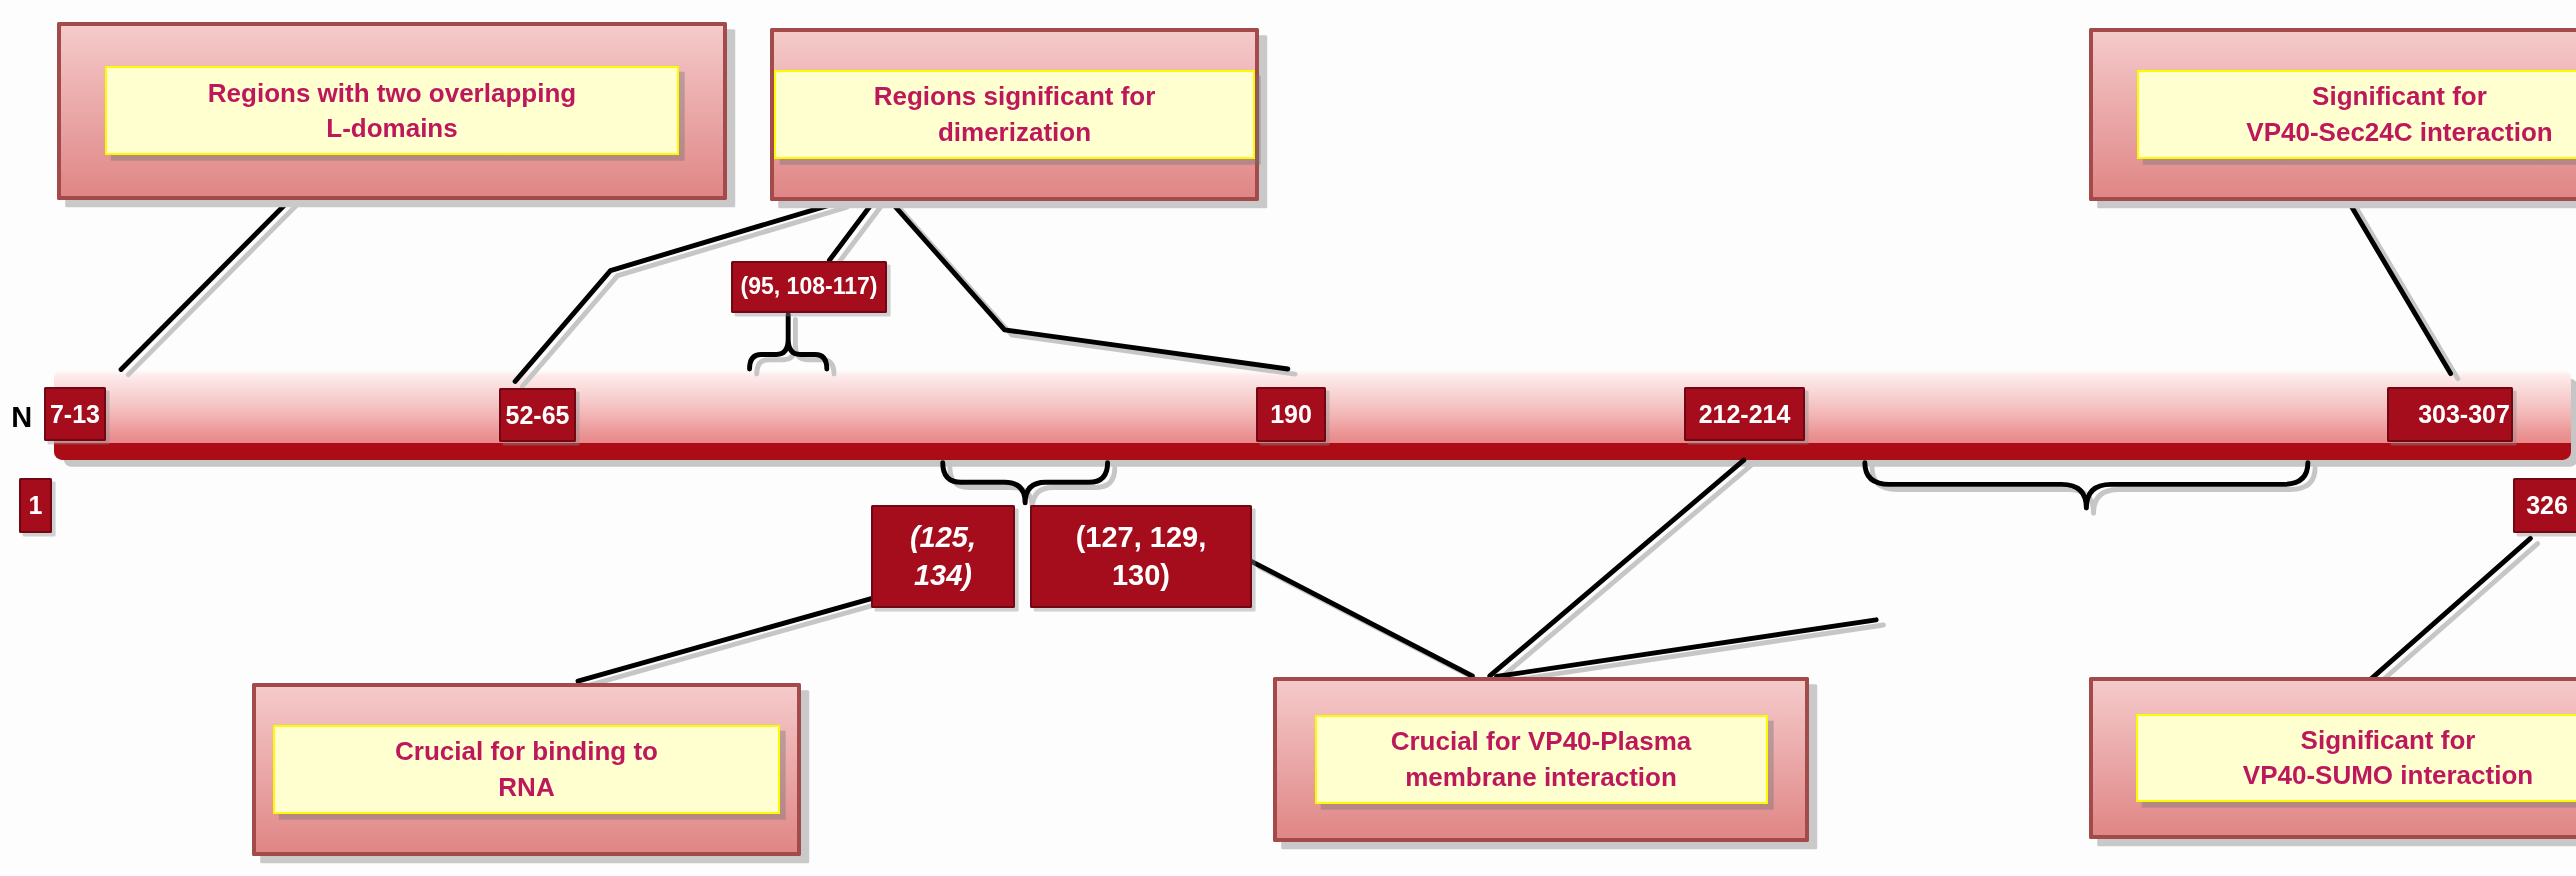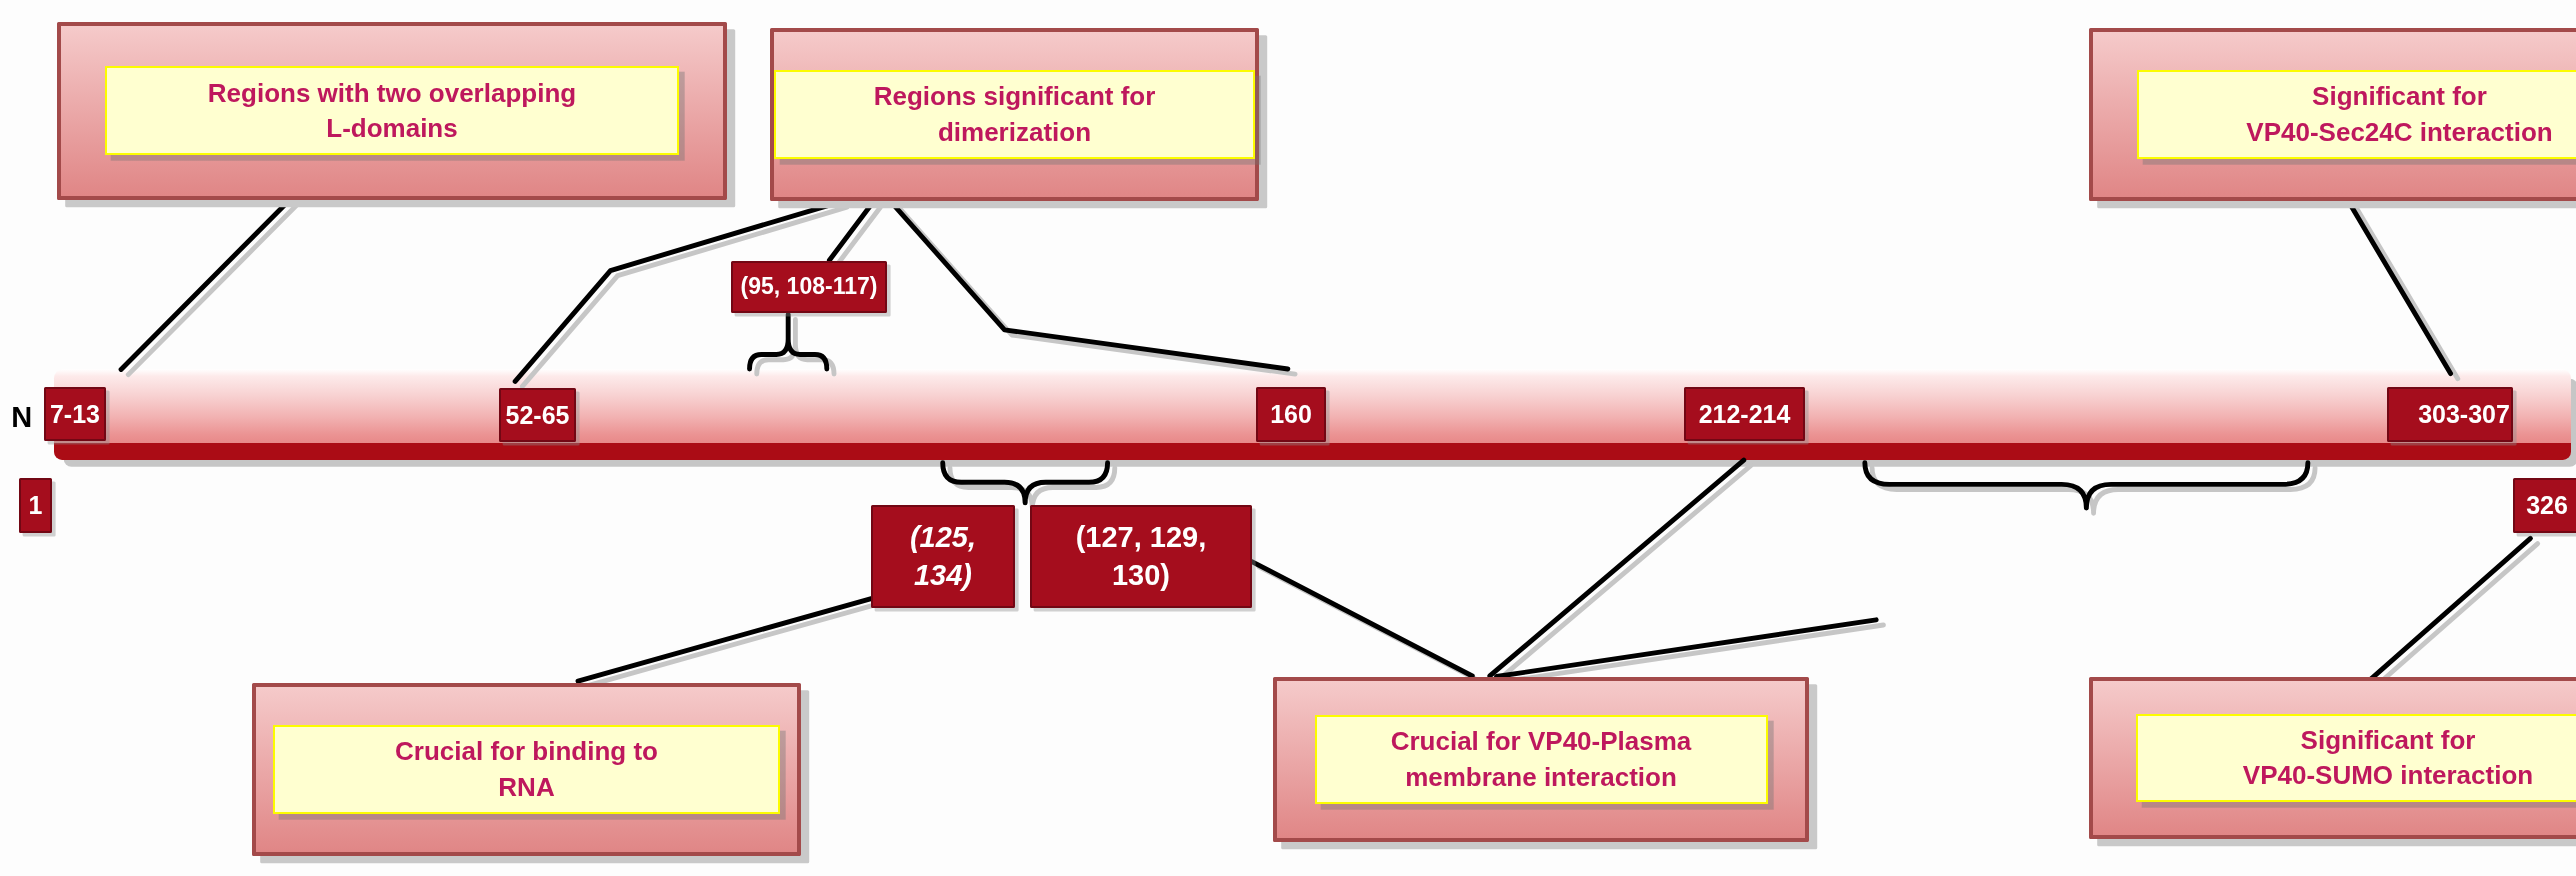--- a/index.html
+++ b/index.html
@@ -111,21 +111,21 @@
       <use href="#p-brA"></use>
         <use href="#p-brB"></use>
         <use href="#p-brC"></use>
     </g>
   </svg>
 
   <div class="endlabel" style="left:11.3px; top:401px;">N</div>
 
   <div class="chip" style="left:44px;  top:387px; width:62px; height:54px;">7-13</div>
   <div class="chip" style="left:473px; top:388px; width:77px; height:54px;margin-left:26px;">52-65</div>
-  <div class="chip" style="left:1256px;top:387px; width:70px; height:55px;">160</div>
+  <div class="chip" style="left:1256px;top:387px; width:70px; height:55px;">190</div>
   <div class="chip" style="left:1684px;top:387px; width:121px; height:54px;">212-214</div>
   <div class="chip" style="left:2387px;top:387px; width:126px; height:55px;padding-left:28px;">303-307</div>
 
   <div class="chip" style="left:19px;   top:478px; width:33px;  height:55px;">1</div>
   <div class="chip" style="left:2513px; top:478px; width:68px; height:55px;">326</div>
 
   <div class="chip" style="left:731px; top:261px; width:156px; height:52px; font-size:23px; white-space:nowrap;">(95, 108-117)</div>
   <div class="chip group-box" style="left:871px; top:505px; width:144px; height:103px;font-style:italic;">(125,
 134)</div>
   <div class="chip group-box" style="left:1030px; top:505px; width:222px; height:103px;">(127, 129,

